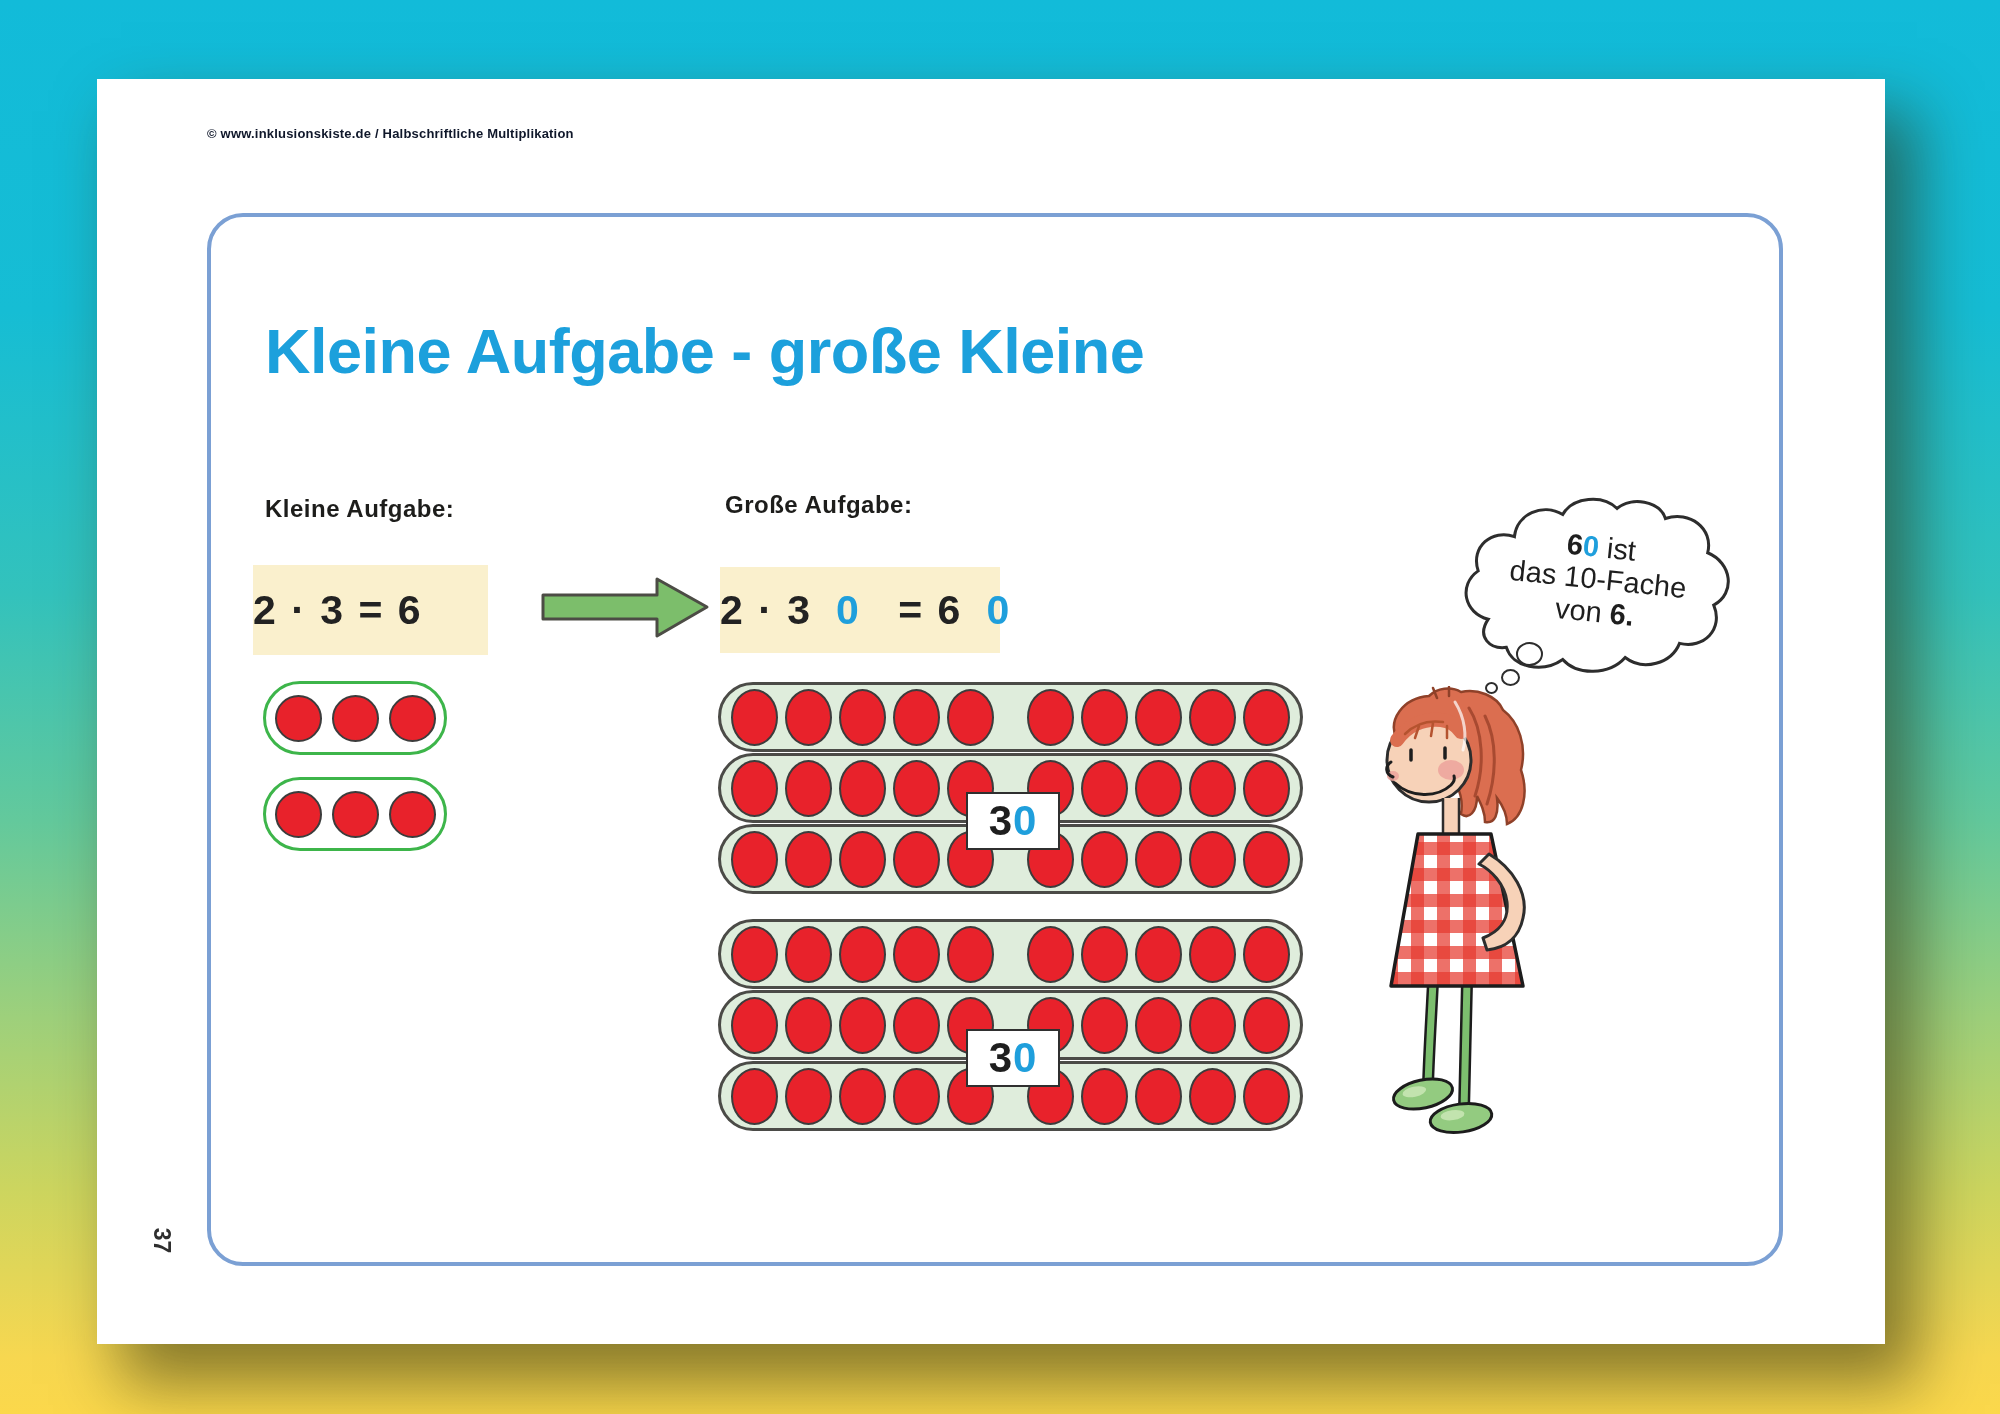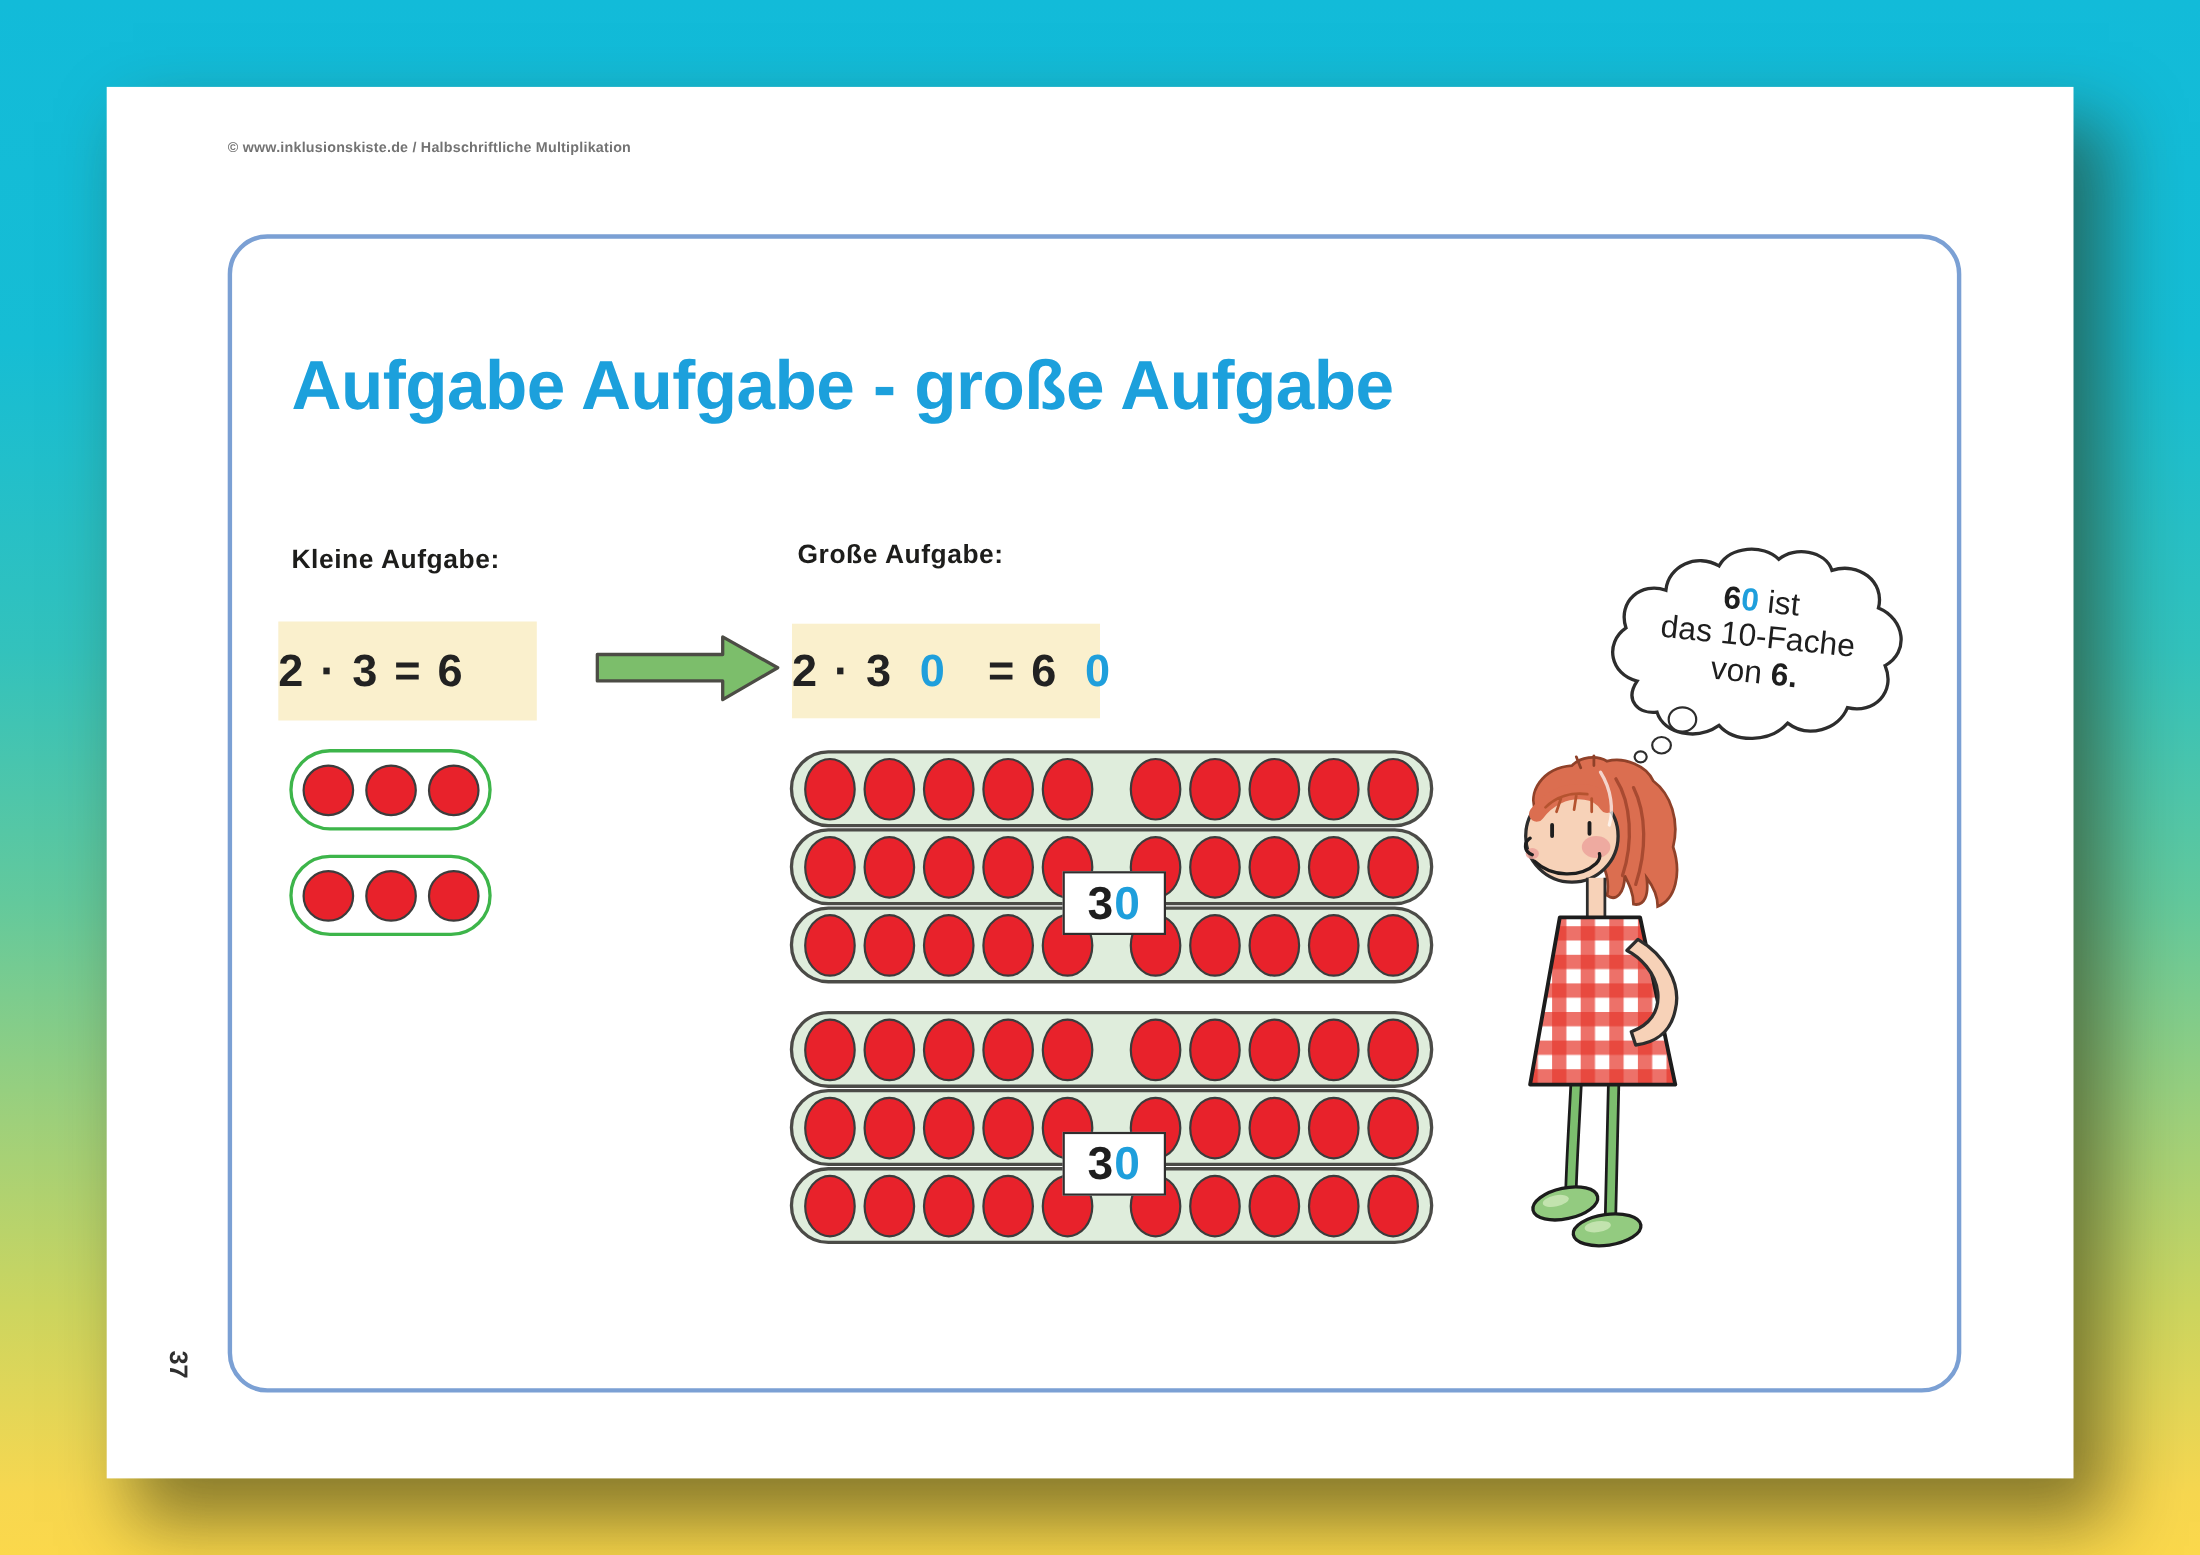--- a/index.html
+++ b/index.html
@@ -5,21 +5,21 @@
   html,body{margin:0;padding:0;background:#222;}
   .stage{
     position:relative;width:2000px;height:1414px;overflow:hidden;
     font-family:"Liberation Sans",sans-serif;
     background:linear-gradient(180deg,#12bbd9 0%,#16bdd4 22%,#33c2bc 42%,#63c99c 58%,#9ed07b 72%,#ccd55f 84%,#f7d750 96%,#fbd84b 100%);
   }
   .page{
     position:absolute;left:97px;top:79px;width:1788px;height:1265px;background:#ffffff;
     box-shadow:28px 36px 60px 4px rgba(45,45,12,.55);
   }
-  .copyright{position:absolute;left:110px;top:47px;font-size:13px;font-weight:700;color:#737373;letter-spacing:.2px;}
+  .copyright{position:absolute;left:110px;top:47px;font-size:13px;font-weight:700;color:#0f172a;letter-spacing:.2px;}
   .pagenum{position:absolute;left:52px;top:1148px;font-size:23px;font-weight:600;color:#2f2f2f;transform:rotate(90deg);}
   .frame{position:absolute;left:110px;top:134px;width:1568px;height:1045px;border:4px solid var(--frameblue);border-radius:36px;}
   .title{position:absolute;left:168px;top:236px;margin:0;font-size:63px;font-weight:bold;color:var(--accent);letter-spacing:-.5px;}
   .task-label{position:absolute;font-size:24px;font-weight:bold;color:#1d1d1b;letter-spacing:.5px;}
   #lbl-small{left:168px;top:416px;}
   #lbl-big{left:628px;top:412px;}
   .eq{position:absolute;background:var(--cream);display:flex;align-items:center;
       font-size:41px;font-weight:bold;color:#222;letter-spacing:2px;}
   .eq span{white-space:pre;}
   #eq-small{left:156px;top:486px;width:235px;height:90px;}
@@ -62,21 +62,21 @@
 <body>
 
 <div class="stage">
   <div class="page">
 
     <div class="copyright">© www.inklusionskiste.de / Halbschriftliche Multiplikation</div>
     <div class="pagenum">37</div>
 
     <div class="frame"></div>
 
-    <h1 class="title">Aufgabe Aufgabe - große Aufgabe</h1>
+    <h1 class="title">Kleine Aufgabe - große Kleine</h1>
 
     <div class="task-label" id="lbl-small">Kleine Aufgabe:</div>
     <div class="task-label" id="lbl-big">Große Aufgabe:</div>
 
     <div class="eq" id="eq-small">
       <span>2 · 3 = 6</span>
     </div>
 
     <svg class="arrow" viewBox="0 0 170 63">
       <polygon points="2,19 116,19 116,3 166,31 116,60 116,43 2,43"></polygon>

